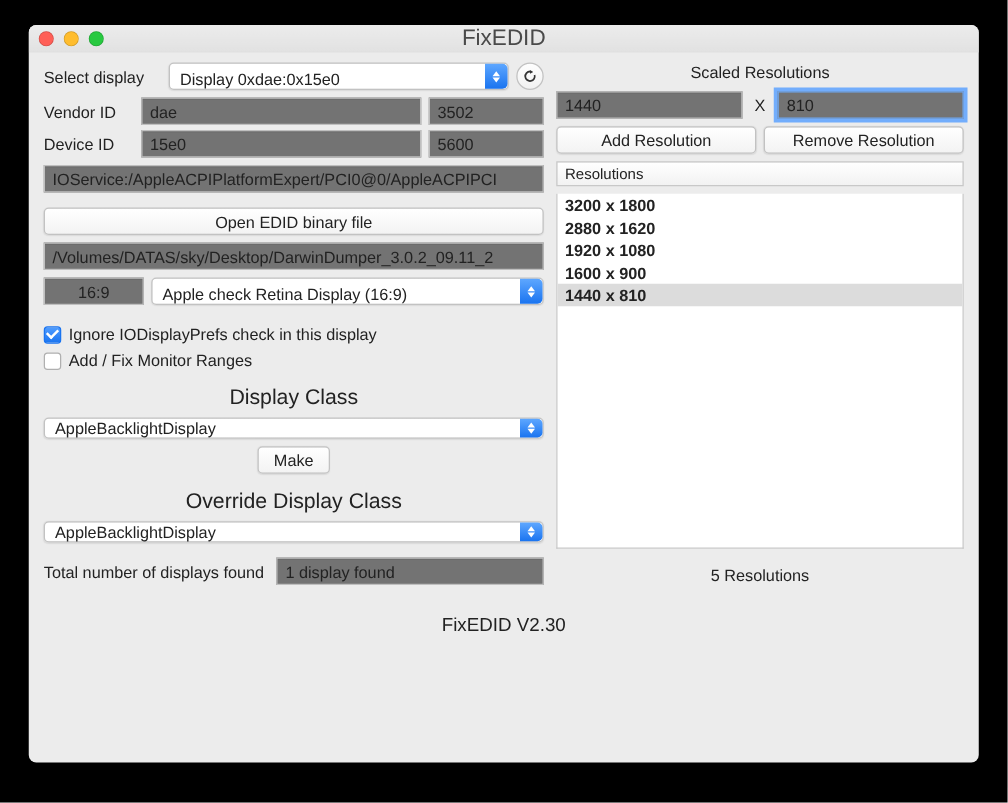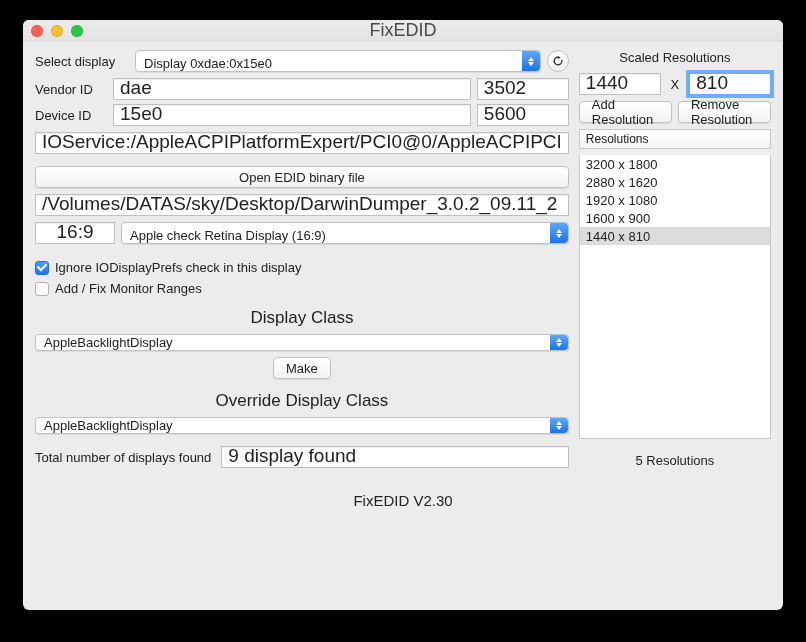--- a/index.html
+++ b/index.html
@@ -67,27 +67,27 @@
   .popup .arrows::after { border-top:4px solid #fff; }
   .roundbtn {
     width:22px; height:22px; border-radius:11px;
     background: linear-gradient(#fefefe,#f1f1f1);
     border:1px solid #c2c2c2;
     display:flex; align-items:center; justify-content:center;
     font-size:13px;
   }
   .textfield {
     height:22px;
-    background:#ffffff;
+    background:#737373;
     border:1px solid #bfbfbf;
     border-radius:0;
     padding:0 6px;
-    font-size:19px;
+    font-size:13px;
     display:flex;
-    align-items:flex-end;
+    align-items:center;
     box-shadow: inset 0 1px 0 rgba(0,0,0,0.06);
   }
   .left .grid2 { display:grid; grid-template-columns: 72px 1fr 92px; gap:4px 6px; align-items:center; }
   .pushbtn {
     height:22px;
     background: linear-gradient(#ffffff,#f3f3f3);
     border:1px solid #c2c2c2;
     border-radius:4px;
     display:flex; align-items:center; justify-content:center;
     padding:0 12px;
@@ -126,21 +126,21 @@
   }
   .listbox {
     flex:1;
     background:#fff;
     border:1px solid #c8c8c8;
     border-top:none;
     overflow:hidden;
   }
   .listitem {
     height:18px; padding:0 6px; font-size:13px;
-    display:flex; align-items:center;
+    display:flex; align-items:center;font-weight:bold;
   }
   .listitem.selected { background:#dcdcdc; }
   .res-count { text-align:center; font-size:13px; margin-top:8px; }
 </style>
 </head>
 <body>
 
 <div class="window">
   <div class="titlebar">
     <div class="traffic">
@@ -233,21 +233,21 @@
 
       <div class="section-title">Override Display Class</div>
       <div class="popup">
         <span>AppleBacklightDisplay</span>
         <span class="arrows"></span>
       </div>
 
       <div class="row" style="margin-top:6px">
         <span class="label" style="flex:0 0 auto; margin-right:4px">Total number of displays found</span>
         <div class="textfield" style="flex:1">
-          <span>9 display found</span>
+          <span>1 display found</span>
         </div>
       </div>
     </div>
 
     <div class="right">
       <div class="right-title">Scaled Resolutions</div>
 
       <div class="row">
         <div class="textfield" style="flex:1">
           <span>1440</span>

